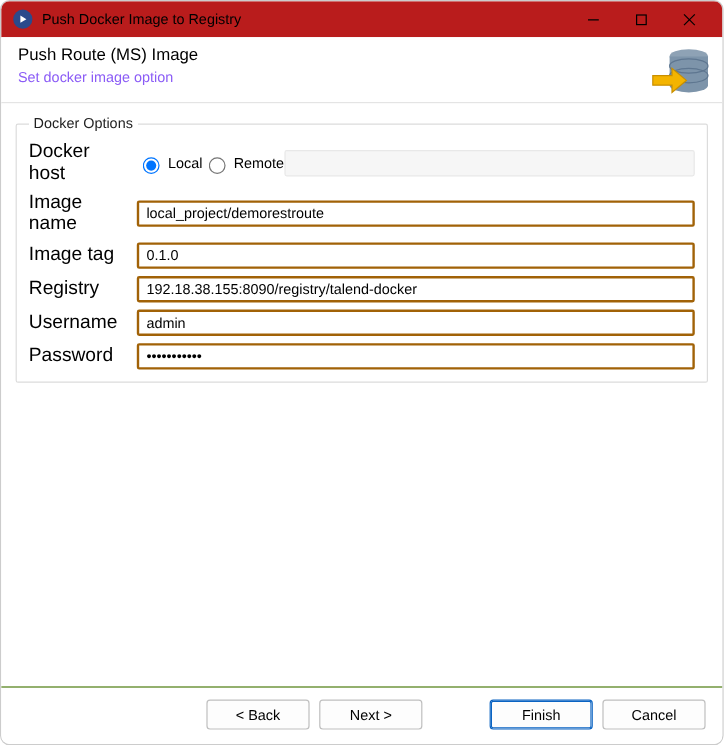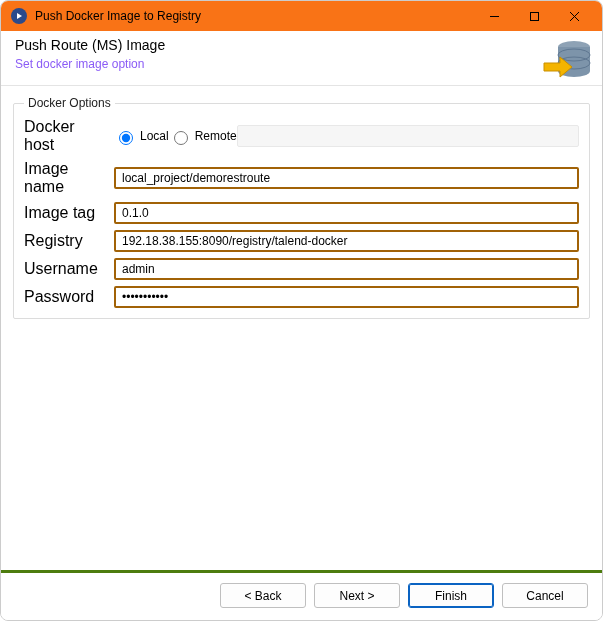--- a/index.html
+++ b/index.html
@@ -17,21 +17,21 @@
     display: flex;
     flex-direction: column;
   }
 
   
   .titlebar {
     height: 30px;
     display: flex;
     align-items: center;
     padding: 0 8px 0 10px;
-    background: #f97316;
+    background: #b91c1c;
   }
   .titlebar .app-icon {
     width: 16px; height: 16px;
     border-radius: 50%;
     background: #2b4a8b;
     display: flex; align-items: center; justify-content: center;
     margin-right: 8px;
   }
   .titlebar .app-icon::before {
     content: "";
@@ -124,40 +124,41 @@
     padding: 2px 6px;
     font: inherit;
     border: 2px solid #a16207;
     border-radius: 2px;
     outline: none;
     background: #fff;
   }
 
   
   .buttonbar {
-    border-top: 3px solid #4d7c0f;
+    border-top: 1px solid #4d7c0f;
     padding: 10px 14px 12px 14px;
     display: flex;
     justify-content: flex-end;
     gap: 8px;
     background: #fff;
   }
   .btn {
     min-width: 86px;
     height: 25px;
     border: 1px solid #bfbfbf;
     border-radius: 3px;
     background: #fdfdfd;
     font: inherit;
     padding: 0 10px;
     cursor: pointer;
   }
   .btn.default {
     border-color: #0a63c2;
     box-shadow: inset 0 0 0 1px #0a63c2;
+    margin-left: 48px;
   }
 </style>
 </head>
 <body>
 
 <div class="titlebar">
   <span class="app-icon"></span>
   <span class="title">Push Docker Image to Registry</span>
   <span class="spacer"></span>
   <div class="winbtn">

